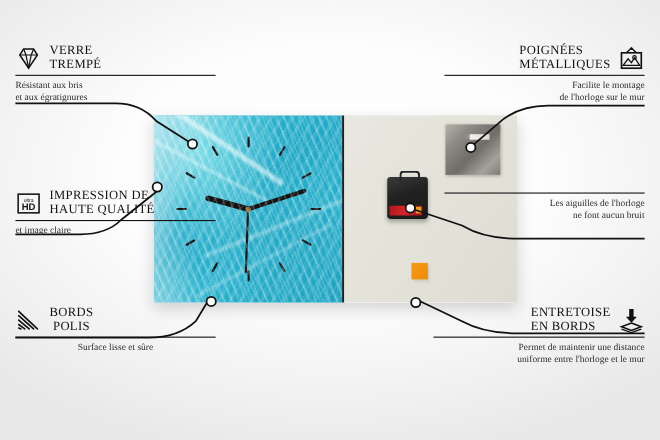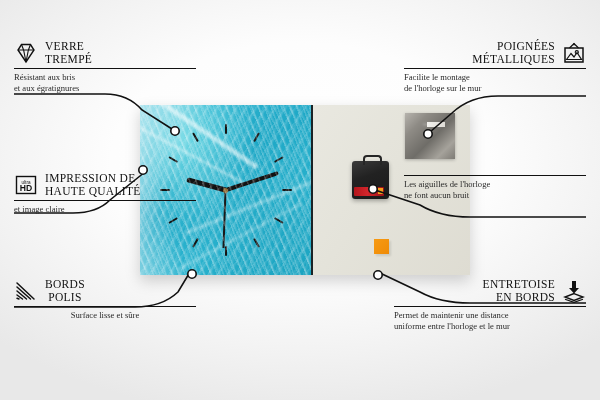--- a/index.html
+++ b/index.html
@@ -69,24 +69,24 @@
   .battery::after{ content:""; position:absolute; right:1px; top:1px; width:5px; height:6px; background:#f2a01c; }
   .foam { position:absolute; left:61px; top:134px; width:15px; height:15px;
             background:linear-gradient(135deg,#f79a13,#ef8b06); box-shadow:2px 2px 2px rgba(0,0,0,.10); }
 
   
   .callout { position:absolute; width:182px; }
   .callout .head { display:flex; align-items:center; gap:7px; }
   .callout.left .head { justify-content:flex-start; }
   .callout.right .head { justify-content:flex-end; }
   .title { font-weight:normal; font-size:11.5px; line-height:12.5px; letter-spacing:.3px; color:#111; }
-  .callout.right .title { text-align:right; }
+  .callout.right .title { text-align:left; }
   .rule { height:1.4px; background:#111; margin:3px 0 3px; }
   .sub { font-size:8.6px; line-height:10.5px; color:#2a2a2a; }
-  .callout.right .sub { text-align:left; }
+  .callout.right .sub { text-align:right; }
   .ico { width:24px; height:24px; flex:0 0 24px; display:block; }
 
   svg.leaders { position:absolute; inset:0; width:600px; height:400px; pointer-events:none; }
 </style>
 </head>
 <body>
 
 <div class="stage">
 
   <div class="product">

